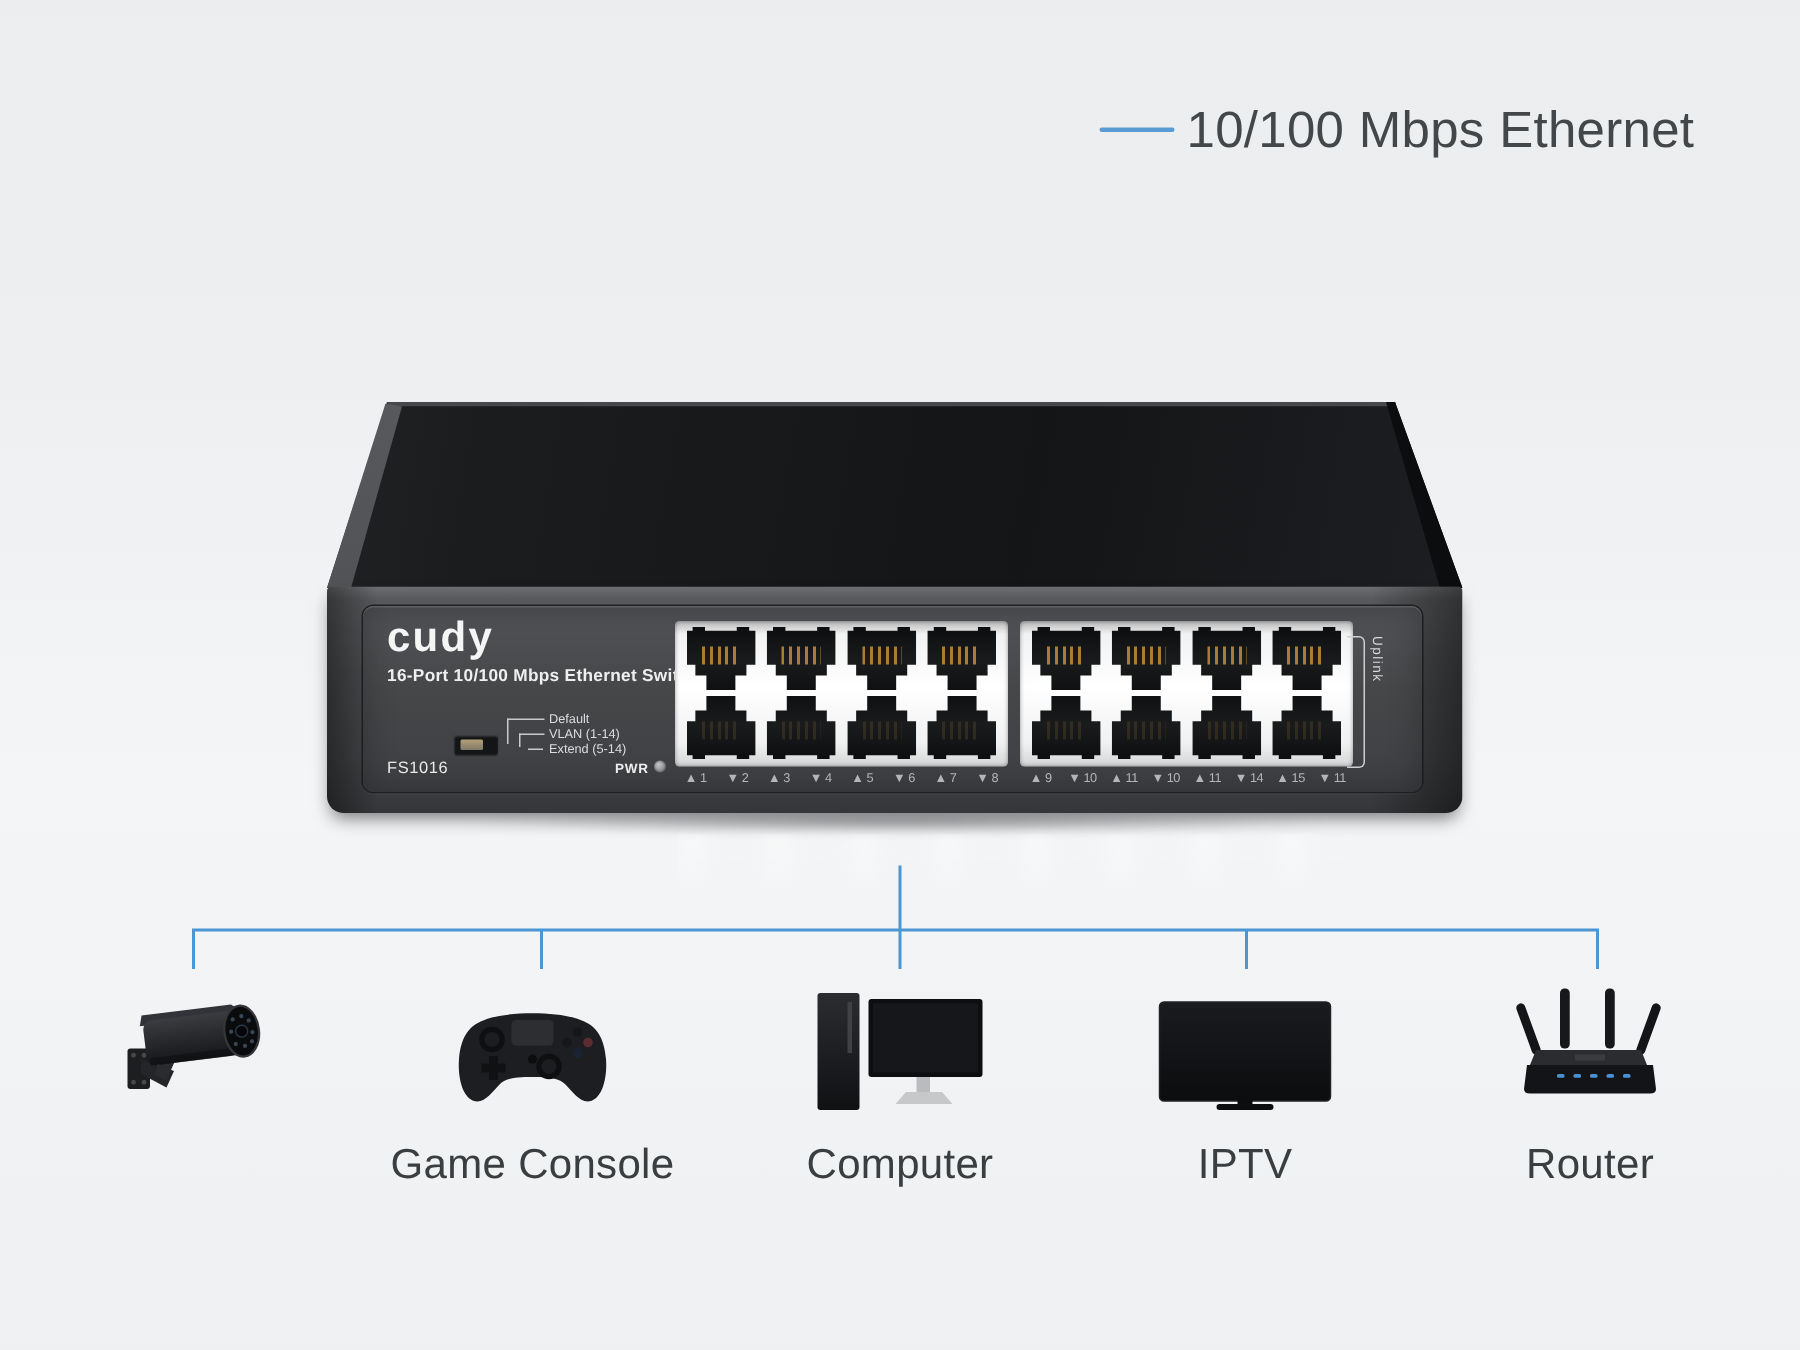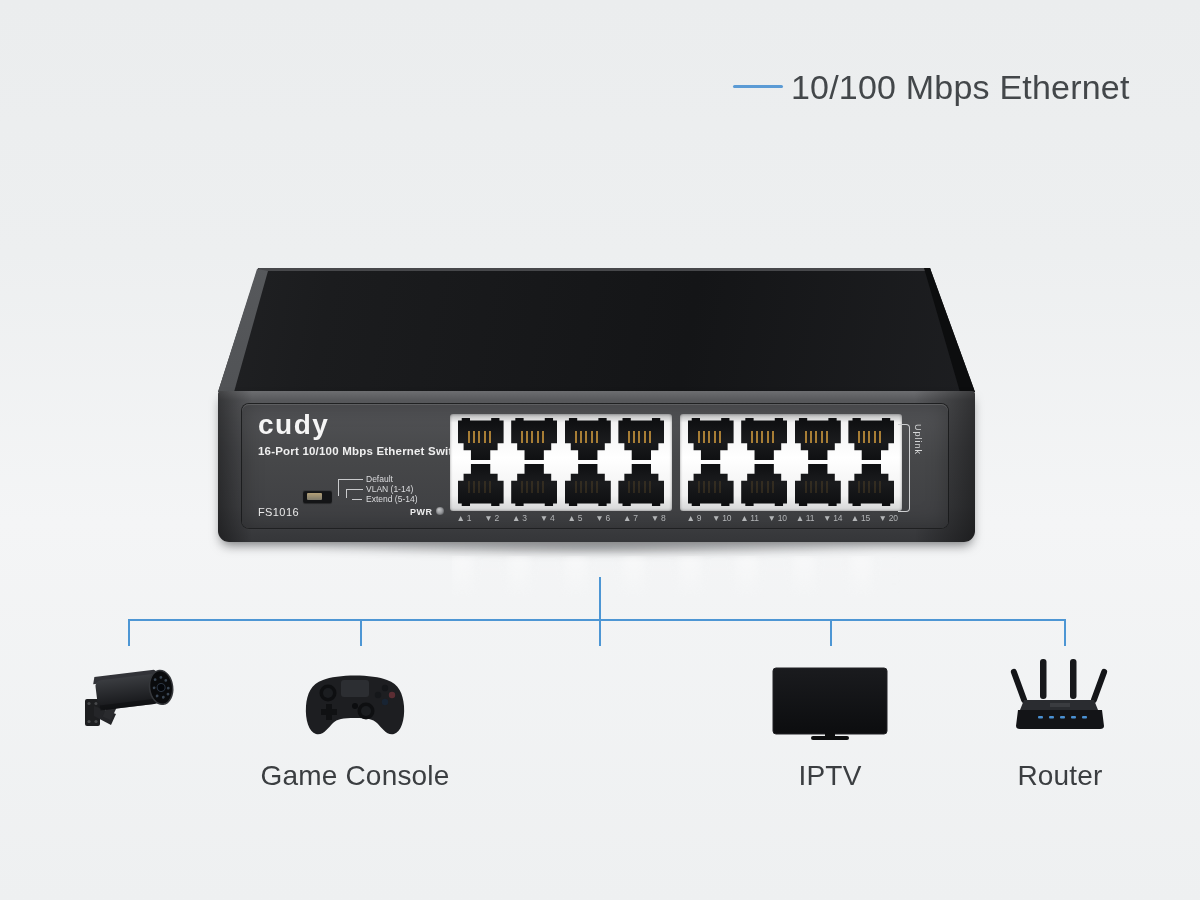--- a/index.html
+++ b/index.html
@@ -228,21 +228,21 @@
           <span class="pnum">▼ 8</span>
         </div>
         <div class="numrow g2">
           <span class="pnum">▲ 9</span>
           <span class="pnum">▼ 10</span>
           <span class="pnum">▲ 11</span>
           <span class="pnum">▼ 10</span>
           <span class="pnum">▲ 11</span>
           <span class="pnum">▼ 14</span>
           <span class="pnum">▲ 15</span>
-          <span class="pnum">▼ 20</span>
+          <span class="pnum">▼ 11</span>
         </div>
       </div>
 
       <div class="abs uplink-bracket"></div>
       <div class="abs uplink-text">Uplink</div>
     </div>
   </div>
 
   <div class="abs reflection"></div>
 
@@ -303,20 +303,39 @@
         <circle cx="86" cy="20" r="3.2" fill="#141619"></circle>
         <circle cx="93" cy="27" r="3.2" fill="#5b2d33"></circle>
         <circle cx="79" cy="27" r="3.2" fill="#15171a"></circle>
         <circle cx="86" cy="34" r="3.2" fill="#182433"></circle>
         <circle cx="56" cy="38" r="3" fill="#0c0d0f"></circle>
       </svg>
     </div>
     <div class="dlabel">Game Console</div>
   </div>
 
+  <div class="abs device v2">
+    <div class="icon-box">
+      <svg width="122" height="86" viewBox="0 0 122 86">
+        <defs>
+          <linearGradient id="pcg" x1="0" y1="0" x2="0" y2="1">
+            <stop offset="0" stop-color="#2b2c30"></stop>
+              <stop offset="1" stop-color="#101113"></stop>
+          </linearGradient>
+        </defs>
+        <rect x="6" y="2" width="28" height="78" rx="2" fill="url(#pcg)"></rect>
+        <rect x="26" y="8" width="3" height="34" fill="#3f4145"></rect>
+        <rect x="40" y="6" width="76" height="52" rx="2" fill="#0d0e10"></rect>
+        <rect x="43" y="9" width="70" height="46" fill="#16171a"></rect>
+        <rect x="72" y="58" width="9" height="10" fill="#b9bbbe"></rect>
+        <path d="M58 76 L96 76 L89 68 L65 68 Z" fill="#c6c8ca"></path>
+      </svg>
+    </div>
+    <div class="dlabel">Computer</div>
+  </div>
 
   <div class="abs device v3">
     <div class="icon-box">
       <svg width="118" height="80" viewBox="0 0 118 80">
         <defs>
           <linearGradient id="tvg" x1="0" y1="0" x2="0" y2="1">
             <stop offset="0" stop-color="#1a1b1e"></stop>
               <stop offset="1" stop-color="#0c0d0f"></stop>
           </linearGradient>
         </defs>

